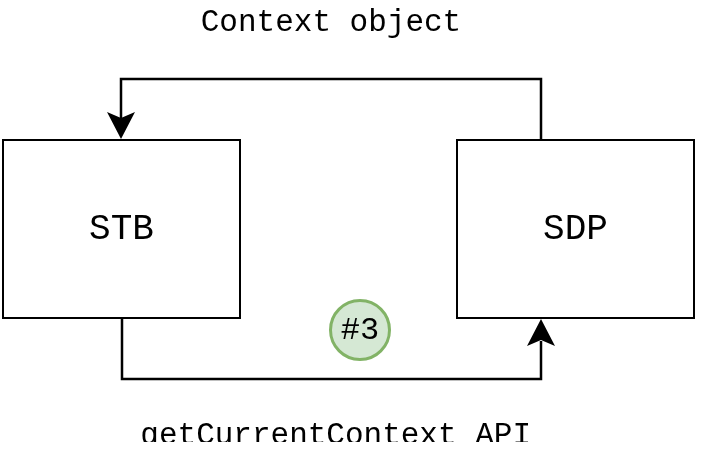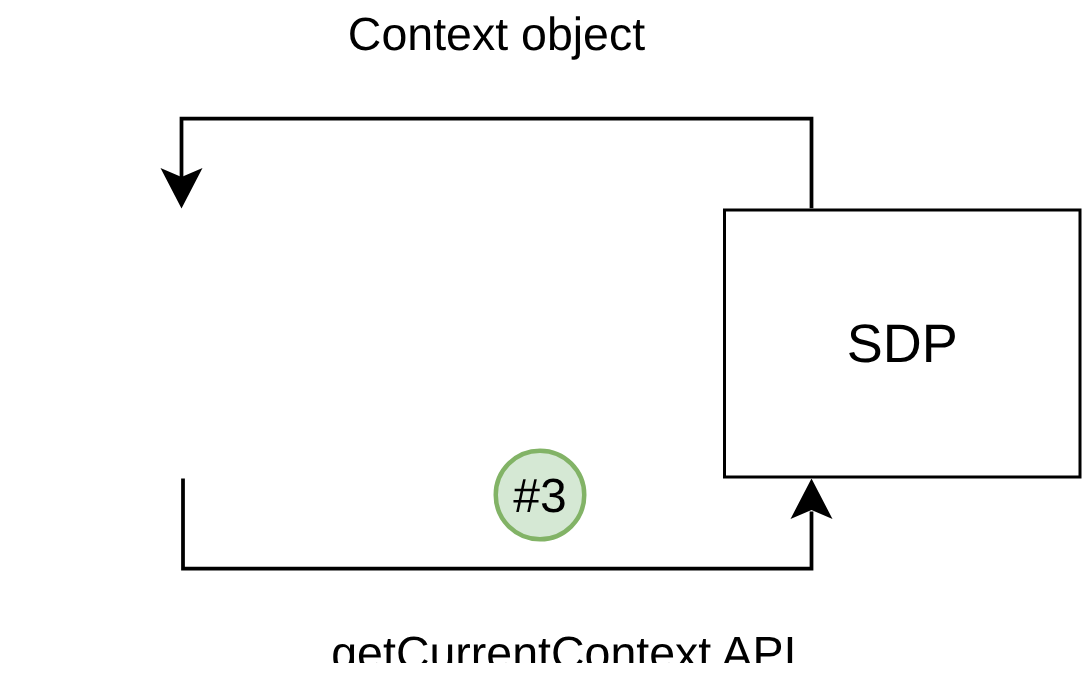--- a/index.html
+++ b/index.html
@@ -6,21 +6,21 @@
     margin: 0;
     padding: 0;
     background: #ffffff;
   }
   .canvas {
     position: relative;
     width: 723px;
     height: 442px;
     background: #ffffff;
     overflow: hidden;
-    font-family: Liberation Sans, sans-serif;
+    font-family: Liberation Mono, monospace;
     color: #000000;
   }
   .connector-layer {
     position: absolute;
     left: 0;
     top: 0;
     width: 723px;
     height: 459px;
   }
   .edge-label {
@@ -41,21 +41,21 @@
     height: 180px;
     box-sizing: border-box;
     border: 2.5px solid #000000;
     background: #ffffff;
     display: flex;
     align-items: center;
     justify-content: center;
     font-size: 36px;
   }
   .node.stb { left: 2px; }
-  .node.sdp { left: 482px; }
+  .node.sdp { left: 456px; }
   .badge {
     position: absolute;
     left: 329px;
     top: 299px;
     width: 62px;
     height: 62px;
     box-sizing: border-box;
     border-radius: 50%;
     border: 3px solid #82b366;
     background: #d5e8d4;
@@ -74,20 +74,23 @@
 
     <path d="M 541 139 L 541 79 L 121 79 L 121 121" fill="none" stroke="#000000" stroke-width="2.5"></path>
     <path d="M 121 139 L 107 112 L 121 118 L 135 112 Z" fill="#000000" stroke="none"></path>
 
     <path d="M 122 319 L 122 379 L 541 379 L 541 341" fill="none" stroke="#000000" stroke-width="2.5"></path>
     <path d="M 541 319 L 527 346 L 541 340 L 555 346 Z" fill="#000000" stroke="none"></path>
   </svg>
 
   <div class="edge-label top">Context object</div>
 
+  <div class="node stb" style="background: rgb(255, 255, 255); border-color: rgb(0, 0, 0);">
+    <span>STB</span>
+  </div>
 
   <div class="node sdp" style="background: rgb(255, 255, 255); border-color: rgb(0, 0, 0);">
     <span>SDP</span>
   </div>
 
   <div class="badge" style="background: rgb(213, 232, 212); border-color: rgb(130, 179, 102);">
     <span>#3</span>
   </div>
 
   <div class="edge-label bottom">getCurrentContext API</div>

